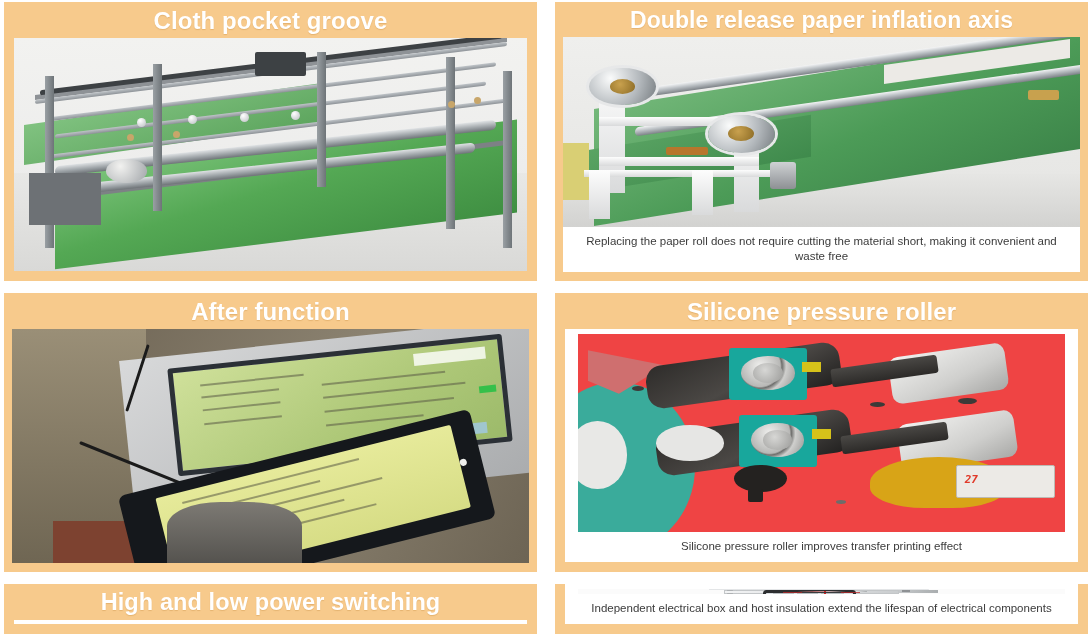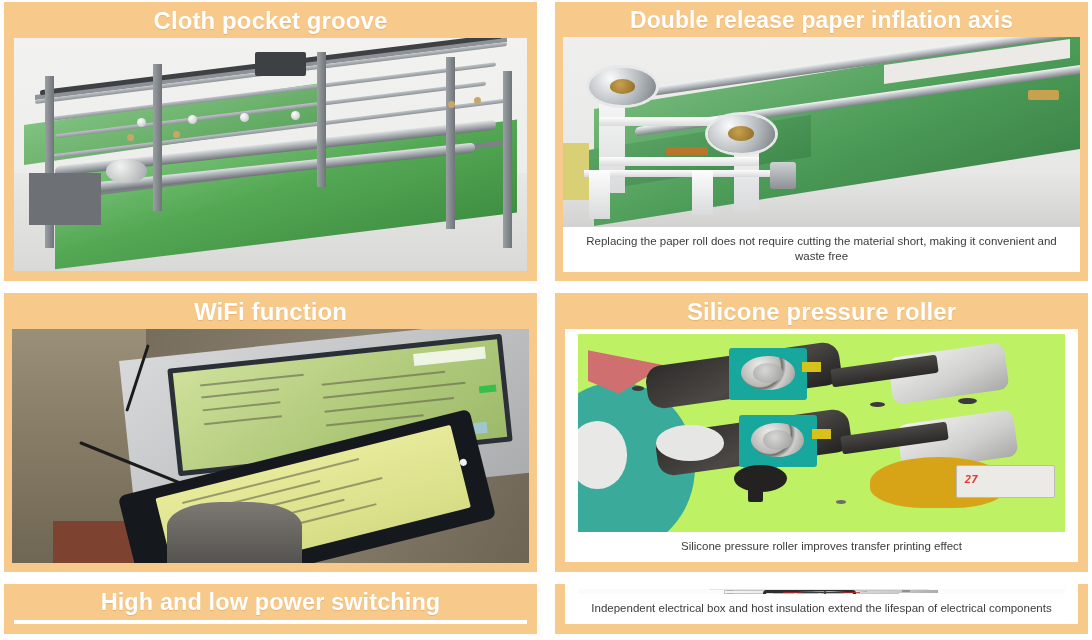--- a/index.html
+++ b/index.html
@@ -160,21 +160,21 @@
   }
   .p3 .ln{position:absolute;height:2px;background:rgba(90,90,70,.55);}
   .p3 .hand{
     left:30%;width:26%;top:74%;bottom:0;
     background:linear-gradient(#7d7a74,#55534f);border-radius:40% 40% 0 0;
   }
   .p3 .cable{position:absolute;background:#1b1b1b;border-radius:2px;}
   .p3 .red{left:8%;width:22%;top:82%;bottom:0;background:#7d4230;}
 
   
-  .p4{background:#bef264;font-style:italic;}
+  .p4{background:#ef4444;font-style:italic;}
   .p4 .teal{
     left:-8%;width:32%;top:24%;bottom:-10%;
     background:#3aab9b;border-radius:50%;
   }
   .p4 .pinkpoly{
     left:2%;width:16%;top:8%;height:22%;
     background:#cf6f6f;
     clip-path:polygon(0 0,100% 35%,40% 100%,0 70%);
   }
   .p4 .whitearc{
@@ -377,21 +377,21 @@
         <div class="shape" style="left:20%;top:58%;width:8%;height:4%;background:#b7762c;border-radius:2px;"></div>
         <div class="shape" style="left:40%;top:66%;width:5%;height:14%;background:linear-gradient(#cfd2d4,#8d9094);border-radius:3px;"></div>
         <div class="shape" style="right:4%;top:28%;width:6%;height:5%;background:#c8a14e;border-radius:2px;"></div>
         <div class="shape" style="left:62%;right:2%;top:8%;height:10%;background:#eceae6;transform:skewY(-8deg);"></div>
       </div>
       <div class="caption">Replacing the paper roll does not require cutting the material short, making it convenient and waste free</div>
     </div>
   </div>
 
   <div class="card">
-    <div class="card-title t-3">WiFi function</div>
+    <div class="card-title t-3">After function</div>
     <div class="card-body tight">
       <div class="photo p3">
         <div class="shape wall"></div>
         <div class="shape panelfrm"></div>
         <div class="shape screen">
           <div class="ln" style="left:8%;width:32%;top:14%;"></div>
           <div class="ln" style="left:8%;width:24%;top:26%;"></div>
           <div class="ln" style="left:45%;width:38%;top:26%;"></div>
           <div class="ln" style="left:8%;width:24%;top:40%;"></div>
           <div class="ln" style="left:45%;width:44%;top:40%;"></div>

